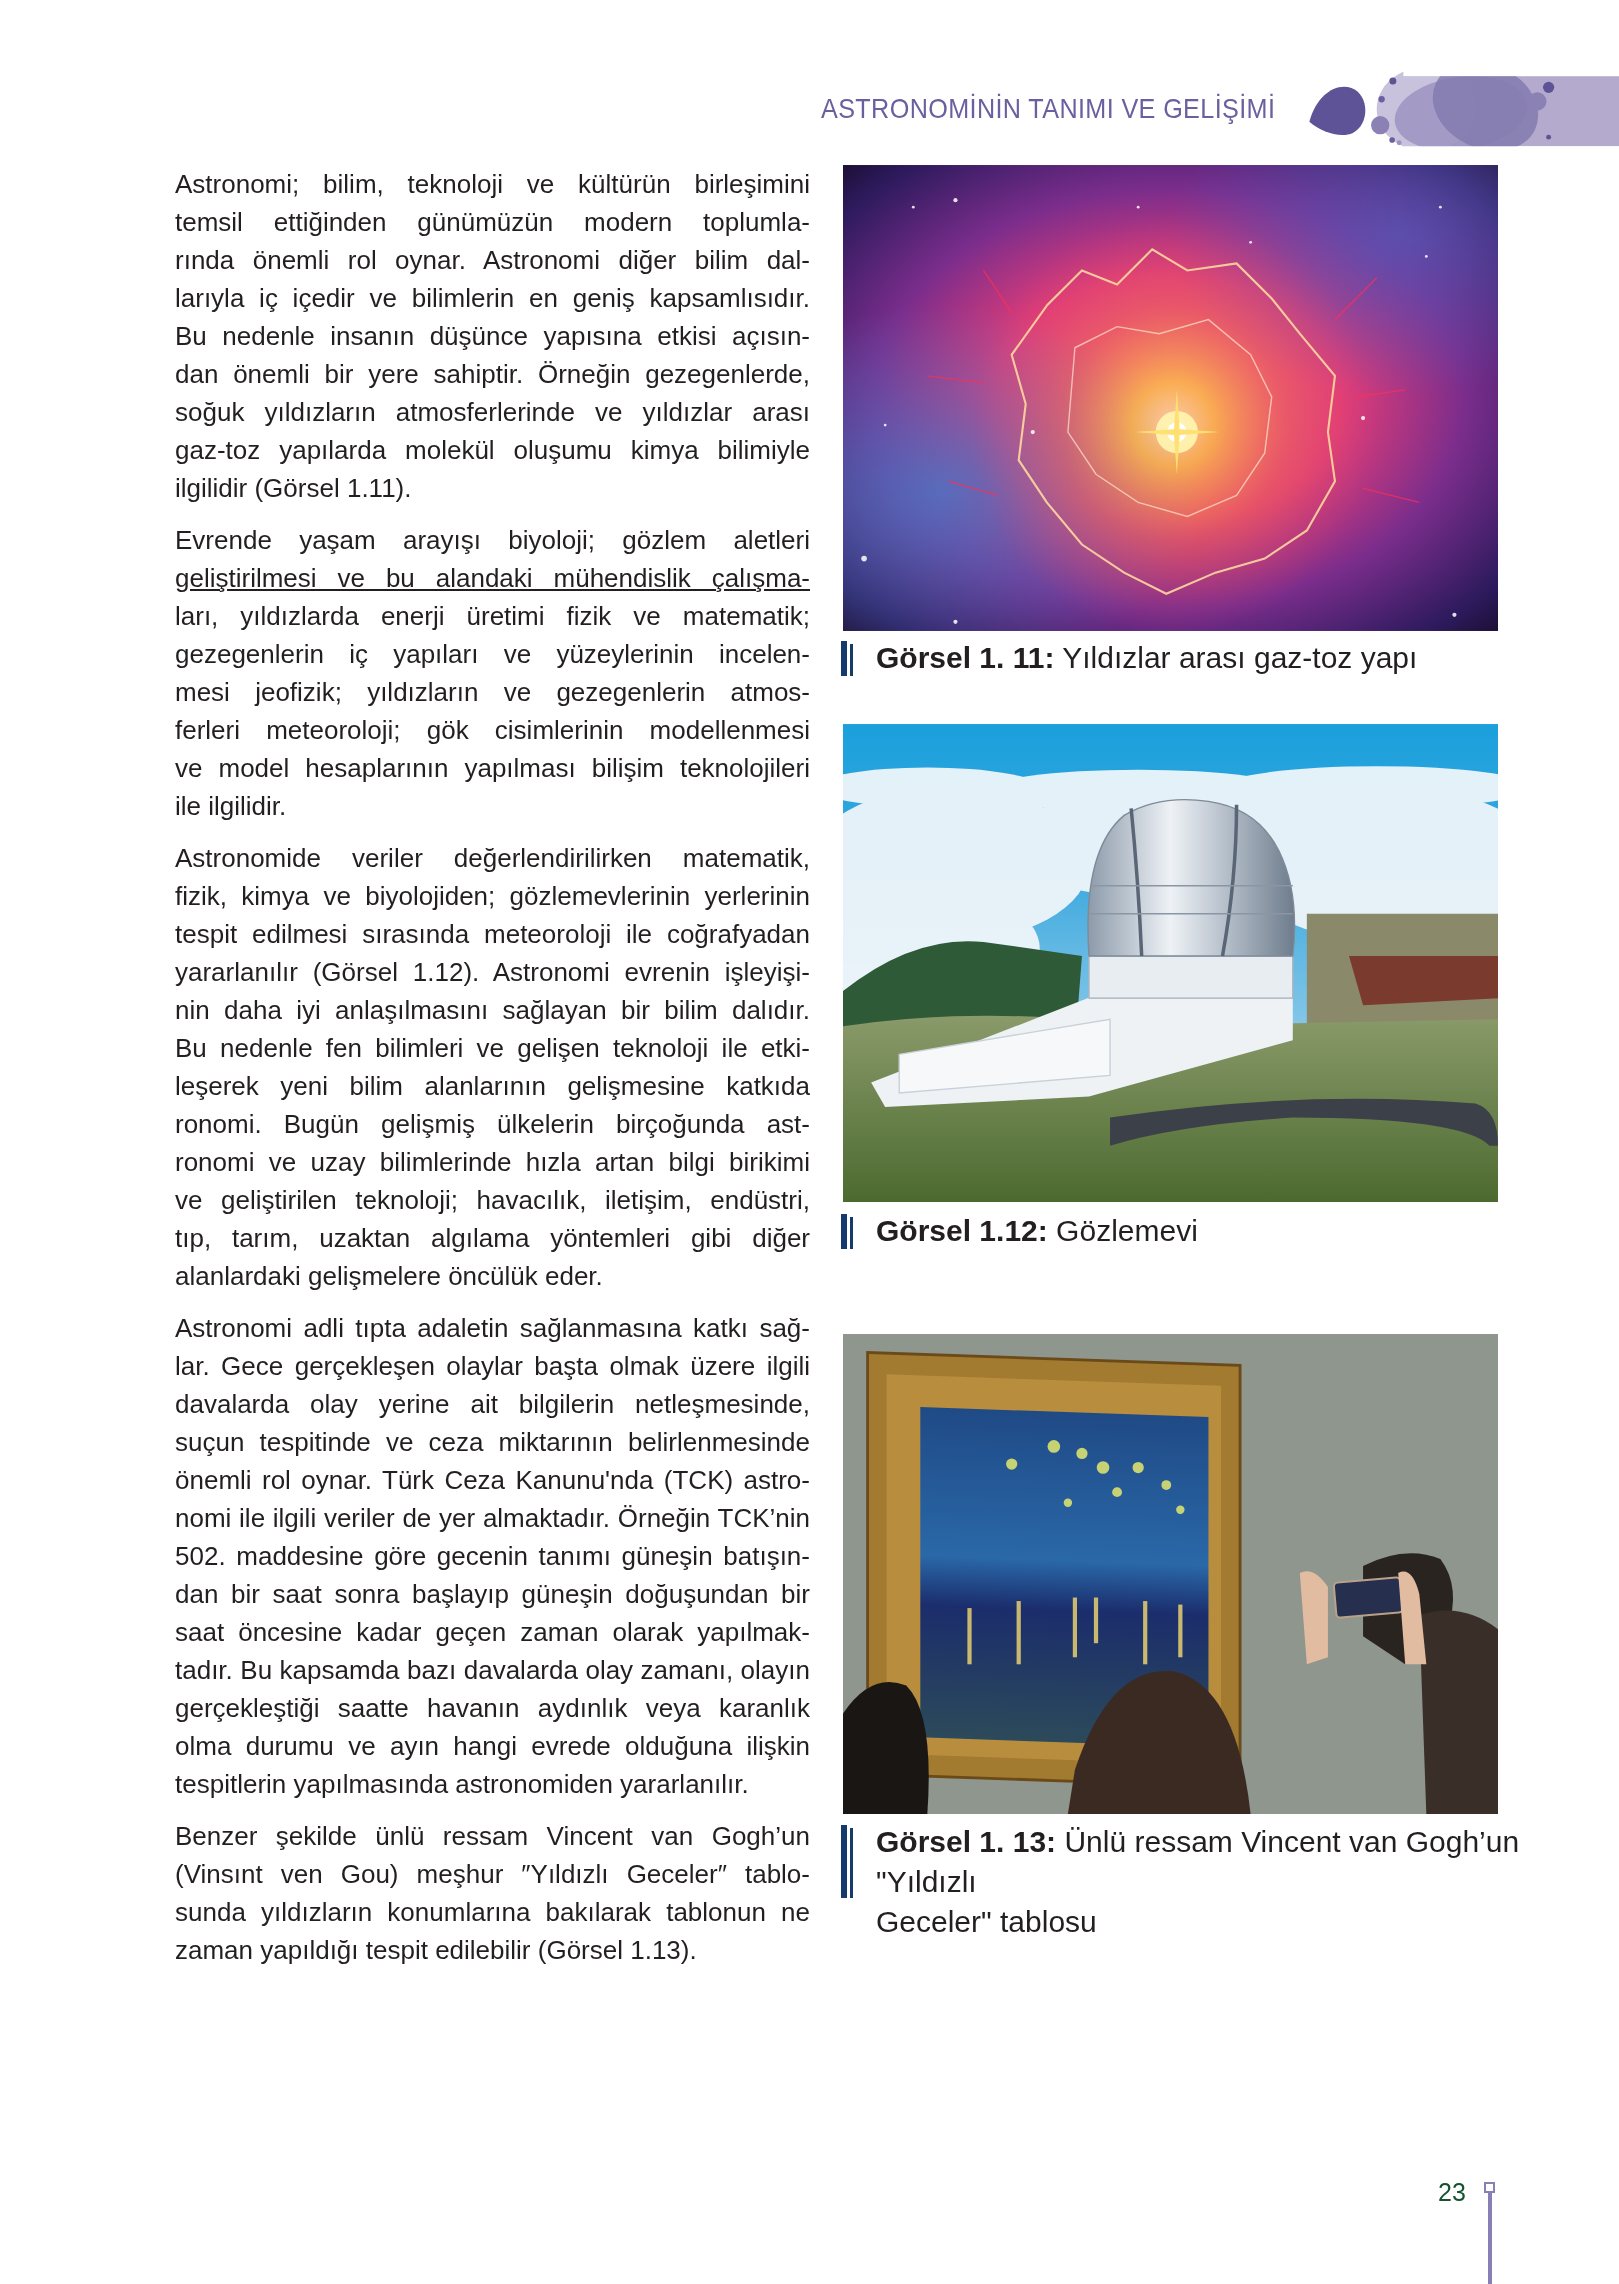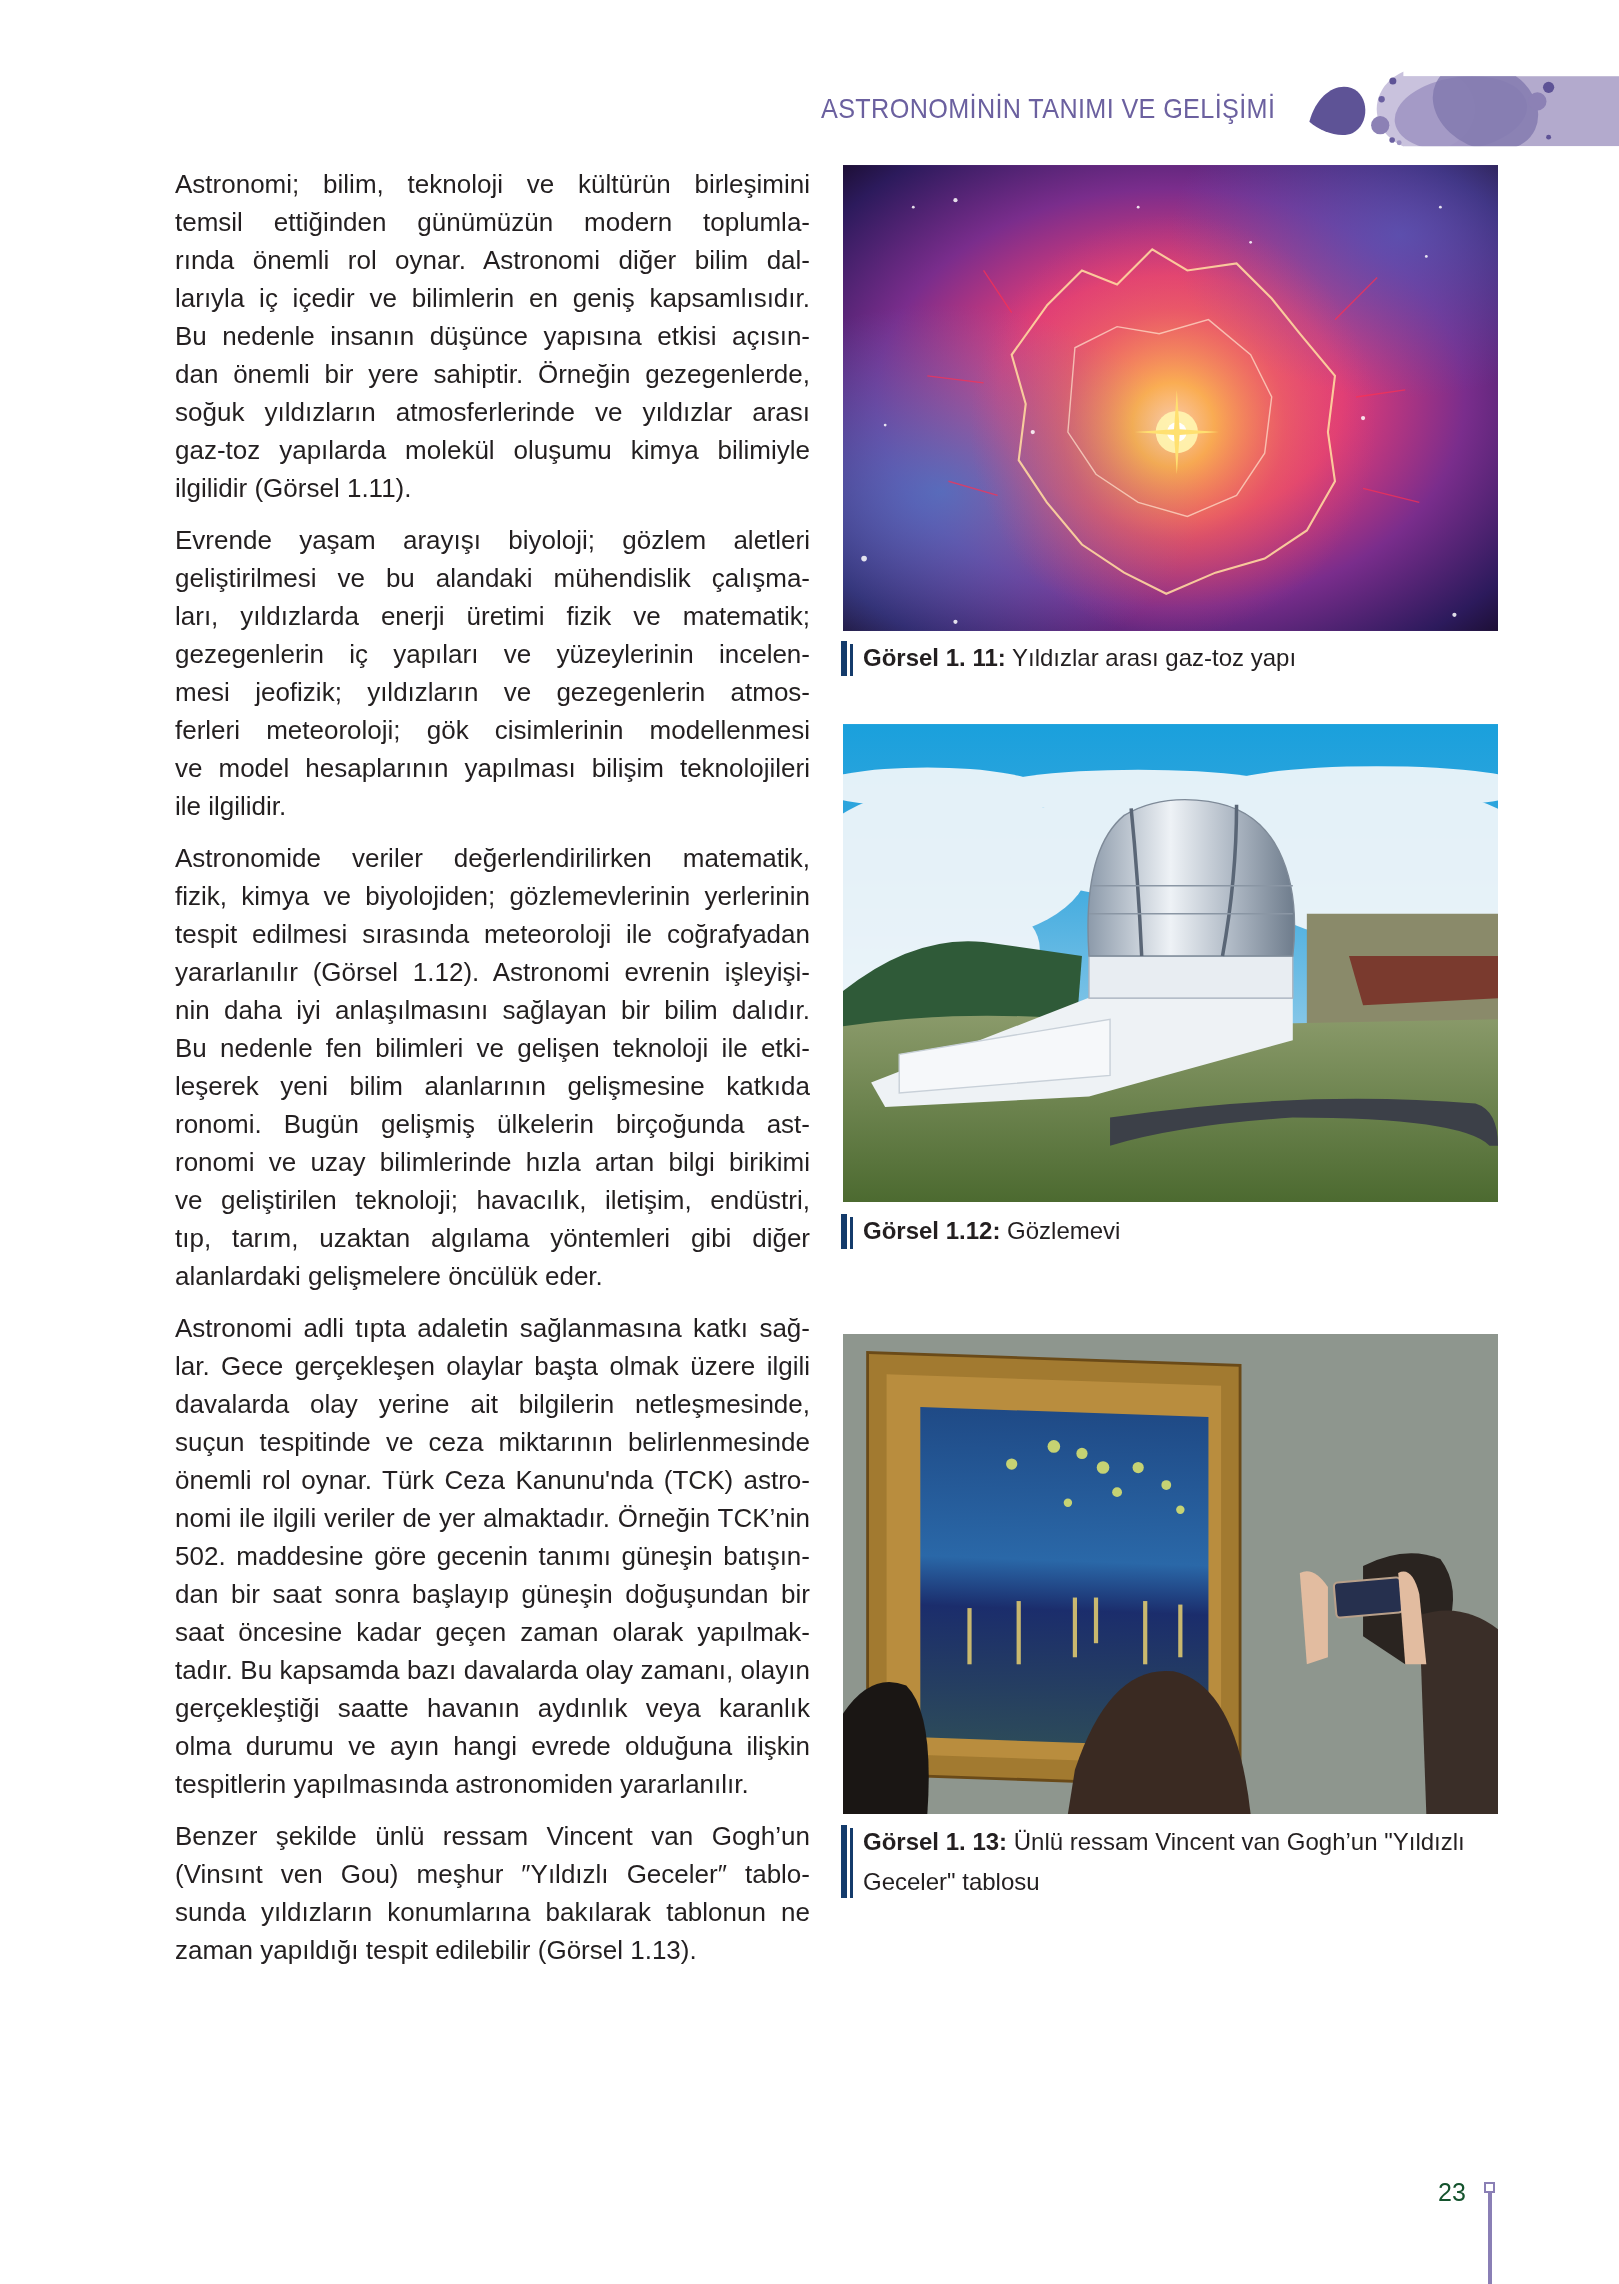--- a/index.html
+++ b/index.html
@@ -20,21 +20,21 @@
     font-family: "Liberation Sans", sans-serif; font-size: 26px; line-height: 38px;
     color: #231f20; text-align: justify; hyphens: manual;
   }
   .text-col p { margin: 0 0 14px 8px; }
   .text-col p .ln { display: block; text-align: justify; text-align-last: justify; white-space: nowrap; overflow: visible; }
   .text-col p .ln.last { text-align-last: left; }
 
   
   .figure { position: absolute; left: 843px; width: 655px; }
   .fig-img { position: relative; width: 100%; overflow: hidden; }
-  .caption { position: absolute; left: 841px; width: 661px; font-size: 24px; line-height: 40px; color: #231f20; padding-left: 22px; }
+  .caption { position: absolute; left: 841px; width: 661px; font-size: 30px; line-height: 40px; color: #231f20; padding-left: 35px; }
   .caption .bar1 { position: absolute; left: 0; top: 2.8px; width: 5.6px; background: #143b6b; }
   .caption .bar2 { position: absolute; left: 9.1px; top: 5.6px; width: 2.8px; background: #143b6b; }
   .caption b { font-weight: bold; }
 
   
   .page-num { position: absolute; left: 1438px; top: 2178px; font-size: 25px; color: #14532d; font-family: "Liberation Sans", sans-serif; }
   .page-line { position: absolute; left: 1488px; top: 2183px; width: 4.2px; height: 101px; background: #8a7fb5; }
   .page-sq { position: absolute; left: 1484px; top: 2182px; width: 11.2px; height: 11.2px; border: 2.8px solid #8a7fb5; background: #fff; box-sizing: border-box; }
 </style>
 </head>
@@ -69,21 +69,21 @@
     <span class="ln" style="display: block; text-align-last: justify;">rında önemli rol oynar. Astronomi diğer bilim dal-</span>
     <span class="ln" style="display: block; text-align-last: justify;">larıyla iç içedir ve bilimlerin en geniş kapsamlısıdır.</span>
     <span class="ln" style="display: block; text-align-last: justify;">Bu nedenle insanın düşünce yapısına etkisi açısın-</span>
     <span class="ln" style="display: block; text-align-last: justify;">dan önemli bir yere sahiptir. Örneğin gezegenlerde,</span>
     <span class="ln" style="display: block; text-align-last: justify;">soğuk yıldızların atmosferlerinde ve yıldızlar arası</span>
     <span class="ln" style="display: block; text-align-last: justify;">gaz-toz yapılarda molekül oluşumu kimya bilimiyle</span>
     <span class="ln last" style="display: block; text-align-last: left;">ilgilidir (Görsel 1.11).</span>
   </p>
   <p>
     <span class="ln" style="display: block; text-align-last: justify;">Evrende yaşam arayışı biyoloji; gözlem aletleri</span>
-    <span class="ln" style="display: block; text-align-last: justify;">geliştirilmesi ve bu alandaki mühendislik çalışma-</span>
+    <span class="ln" style="display: block; text-align-last: justify; text-decoration: underline;">geliştirilmesi ve bu alandaki mühendislik çalışma-</span>
     <span class="ln" style="display: block; text-align-last: justify;">ları, yıldızlarda enerji üretimi fizik ve matematik;</span>
     <span class="ln" style="display: block; text-align-last: justify;">gezegenlerin iç yapıları ve yüzeylerinin incelen-</span>
     <span class="ln" style="display: block; text-align-last: justify;">mesi jeofizik; yıldızların ve gezegenlerin atmos-</span>
     <span class="ln" style="display: block; text-align-last: justify;">ferleri meteoroloji; gök cisimlerinin modellenmesi</span>
     <span class="ln" style="display: block; text-align-last: justify;">ve model hesaplarının yapılması bilişim teknolojileri</span>
     <span class="ln last" style="display: block; text-align-last: left;">ile ilgilidir.</span>
   </p>
   <p>
     <span class="ln" style="display: block; text-align-last: justify;">Astronomide veriler değerlendirilirken matematik,</span>
     <span class="ln" style="display: block; text-align-last: justify;">fizik, kimya ve biyolojiden; gözlemevlerinin yerlerinin</span>

